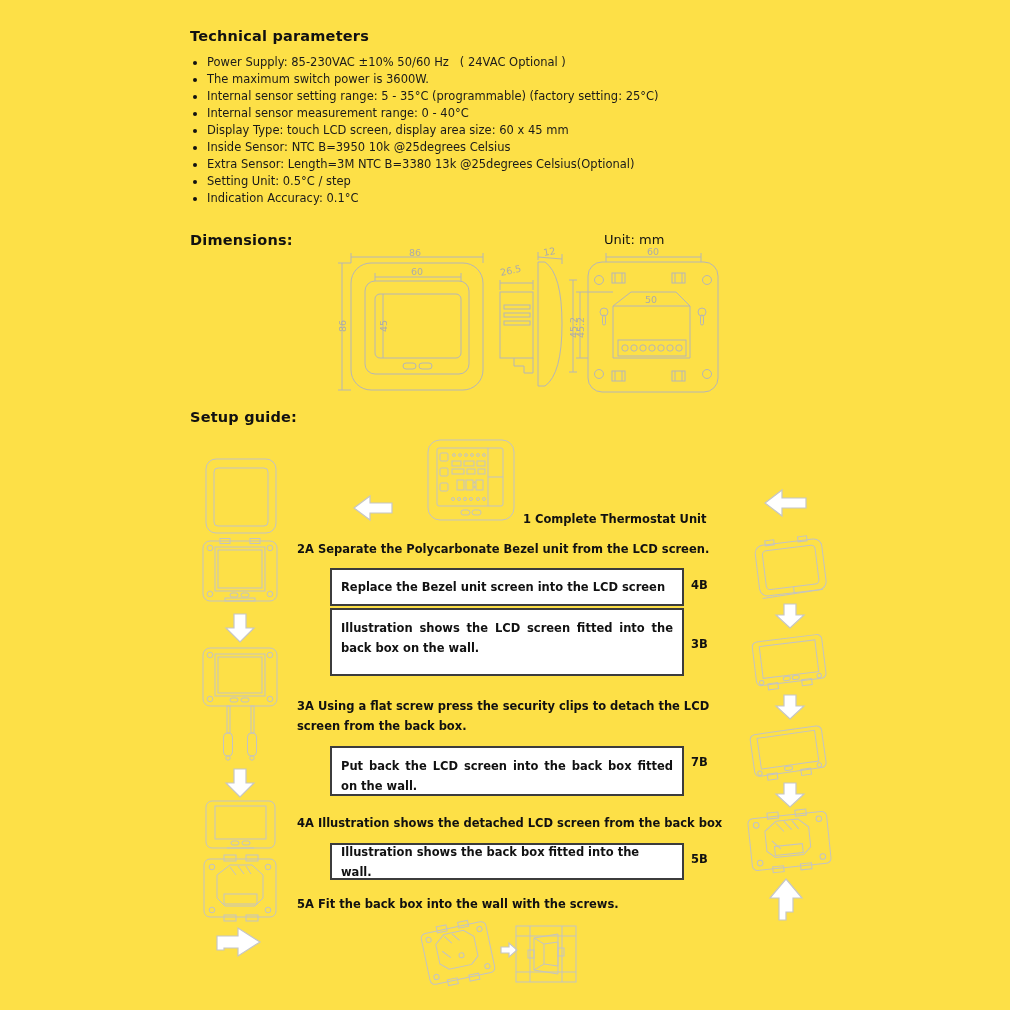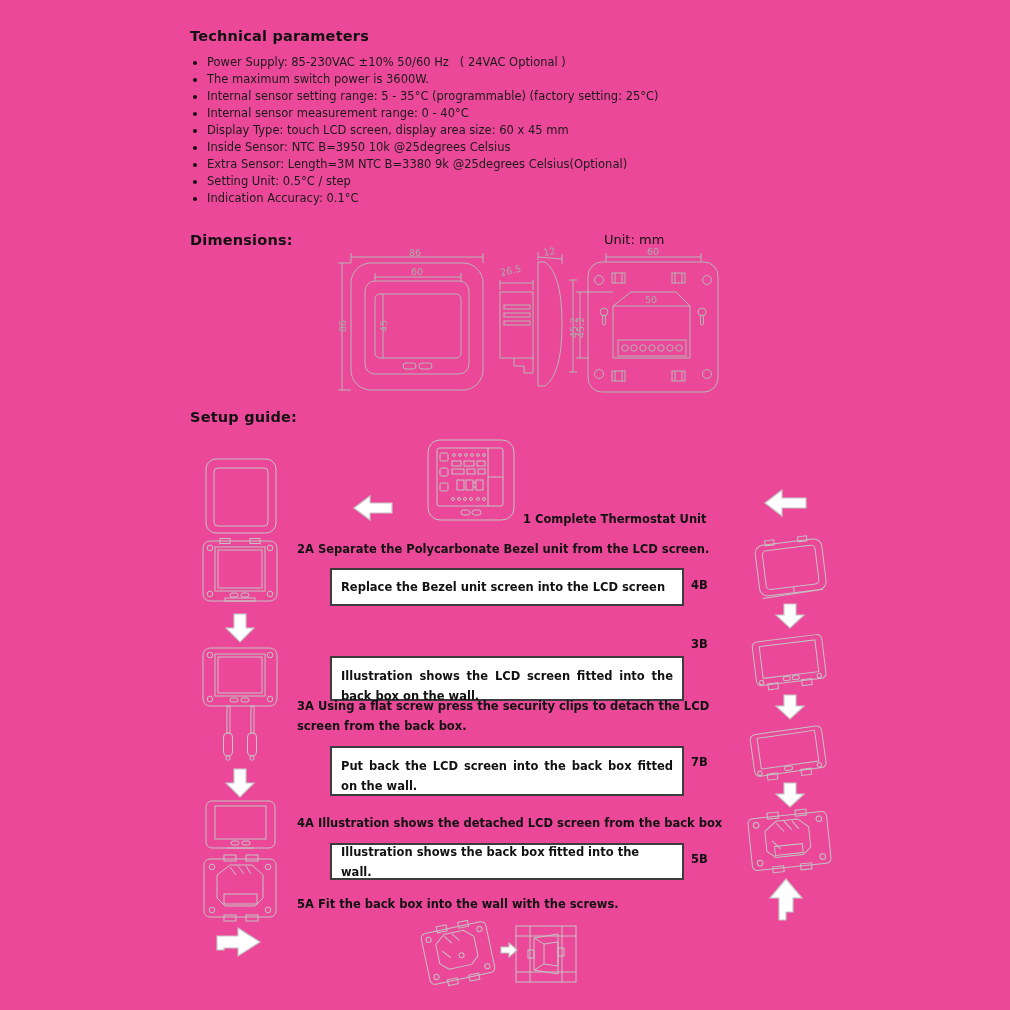--- a/index.html
+++ b/index.html
@@ -2,21 +2,21 @@
 <html><head>
 <meta charset="utf-8">
 <style>
   * { margin:0; padding:0; box-sizing:border-box; }
   html,body { background:#ffffff; }
   body {
     width:1010px; height:1010px; position:relative;
     font-family:"DejaVu Sans","Liberation Sans",sans-serif;
     color:#1c1c1c;
   }
-  .page { position:absolute; inset:0; background:#ec4899; overflow:hidden; }
+  .page { position:absolute; inset:0; background:#fde047; overflow:hidden; }
   .abs { position:absolute; }
   .sec-heading { font-size:14.5px; font-weight:bold; letter-spacing:0.2px; color:#111; }
   .unit-label { font-size:13px; color:#111; }
   .bullets { list-style:none; }
   .bullets li { display:flex; font-size:11.5px; line-height:17px; white-space:pre; color:#1a1a1a; }
   .bullets .dot { width:4px; height:4px; background:#111; border-radius:50%; margin:6.5px 10px 0 3px; flex:none; }
   .step { position:absolute; font-weight:bold; font-size:11.5px; line-height:20px; color:#111; }
   .sbox {
     position:absolute; border:2px solid #3c3c3c; background:#fff;
     font-weight:bold; font-size:11.5px; line-height:20px; color:#111;
@@ -37,21 +37,21 @@
 
   <h2 class="sec-heading abs" style="left:190px;top:28px">Technical parameters</h2>
 
   <ul class="bullets abs" style="left:190px;top:54px">
     <li><span class="dot"></span><span>Power Supply: 85-230VAC ±10% 50/60 Hz   ( 24VAC Optional )</span></li>
     <li><span class="dot"></span><span>The maximum switch power is 3600W.</span></li>
     <li><span class="dot"></span><span>Internal sensor setting range: 5 - 35°C (programmable) (factory setting: 25°C)</span></li>
     <li><span class="dot"></span><span>Internal sensor measurement range: 0 - 40°C</span></li>
     <li><span class="dot"></span><span>Display Type: touch LCD screen, display area size: 60 x 45 mm</span></li>
     <li><span class="dot"></span><span>Inside Sensor: NTC B=3950 10k @25degrees Celsius</span></li>
-    <li><span class="dot"></span><span>Extra Sensor: Length=3M NTC B=3380 9k @25degrees Celsius(Optional)</span></li>
+    <li><span class="dot"></span><span>Extra Sensor: Length=3M NTC B=3380 13k @25degrees Celsius(Optional)</span></li>
     <li><span class="dot"></span><span>Setting Unit: 0.5°C / step</span></li>
     <li><span class="dot"></span><span>Indication Accuracy: 0.1°C</span></li>
   </ul>
 
   <h2 class="sec-heading abs" style="left:190px;top:232px">Dimensions:</h2>
   <div class="unit-label abs" style="left:604px;top:232px">Unit: mm</div>
 
   <svg class="abs" style="left:333px;top:250px" width="158" height="148">
     <g class="ln">
       <rect x="18" y="13" width="132" height="127" rx="20"></rect>
@@ -275,21 +275,21 @@
         <rect x="48" y="73" width="9" height="5" rx="2.5"></rect>
     </g>
   </svg>
 
   <div class="step" style="left:523px;top:509px">1 Complete Thermostat Unit</div>
   <div class="step" style="left:297px;top:539px;width:420px">2A Separate the Polycarbonate Bezel unit from the LCD screen.</div>
 
   <div class="sbox single" style="left:330px;top:568px;width:354px;height:38px">Replace the Bezel unit screen into the LCD screen</div>
   <div class="blabel" style="left:691px;top:578px">4B</div>
 
-  <div class="sbox multi" style="left:330px;top:656px;width:354px;height:45px">Illustration shows the LCD screen fitted into the back box on the wall.</div>
+  <div class="sbox multi" style="left:330px;top:608px;width:354px;height:68px">Illustration shows the LCD screen fitted into the back box on the wall.</div>
   <div class="blabel" style="left:691px;top:637px">3B</div>
 
   <div class="step" style="left:297px;top:696px;width:420px">3A Using a flat screw press the security clips to detach the LCD screen from the back box.</div>
 
   <div class="sbox multi" style="left:330px;top:746px;width:354px;height:50px">Put back the LCD screen into the back box fitted on the wall.</div>
   <div class="blabel" style="left:691px;top:755px">7B</div>
 
   <div class="step" style="left:297px;top:813px;width:430px">4A Illustration shows the detached LCD screen from the back box</div>
 
   <div class="sbox single" style="left:330px;top:843px;width:354px;height:37px">Illustration shows the back box fitted into the wall.</div>

